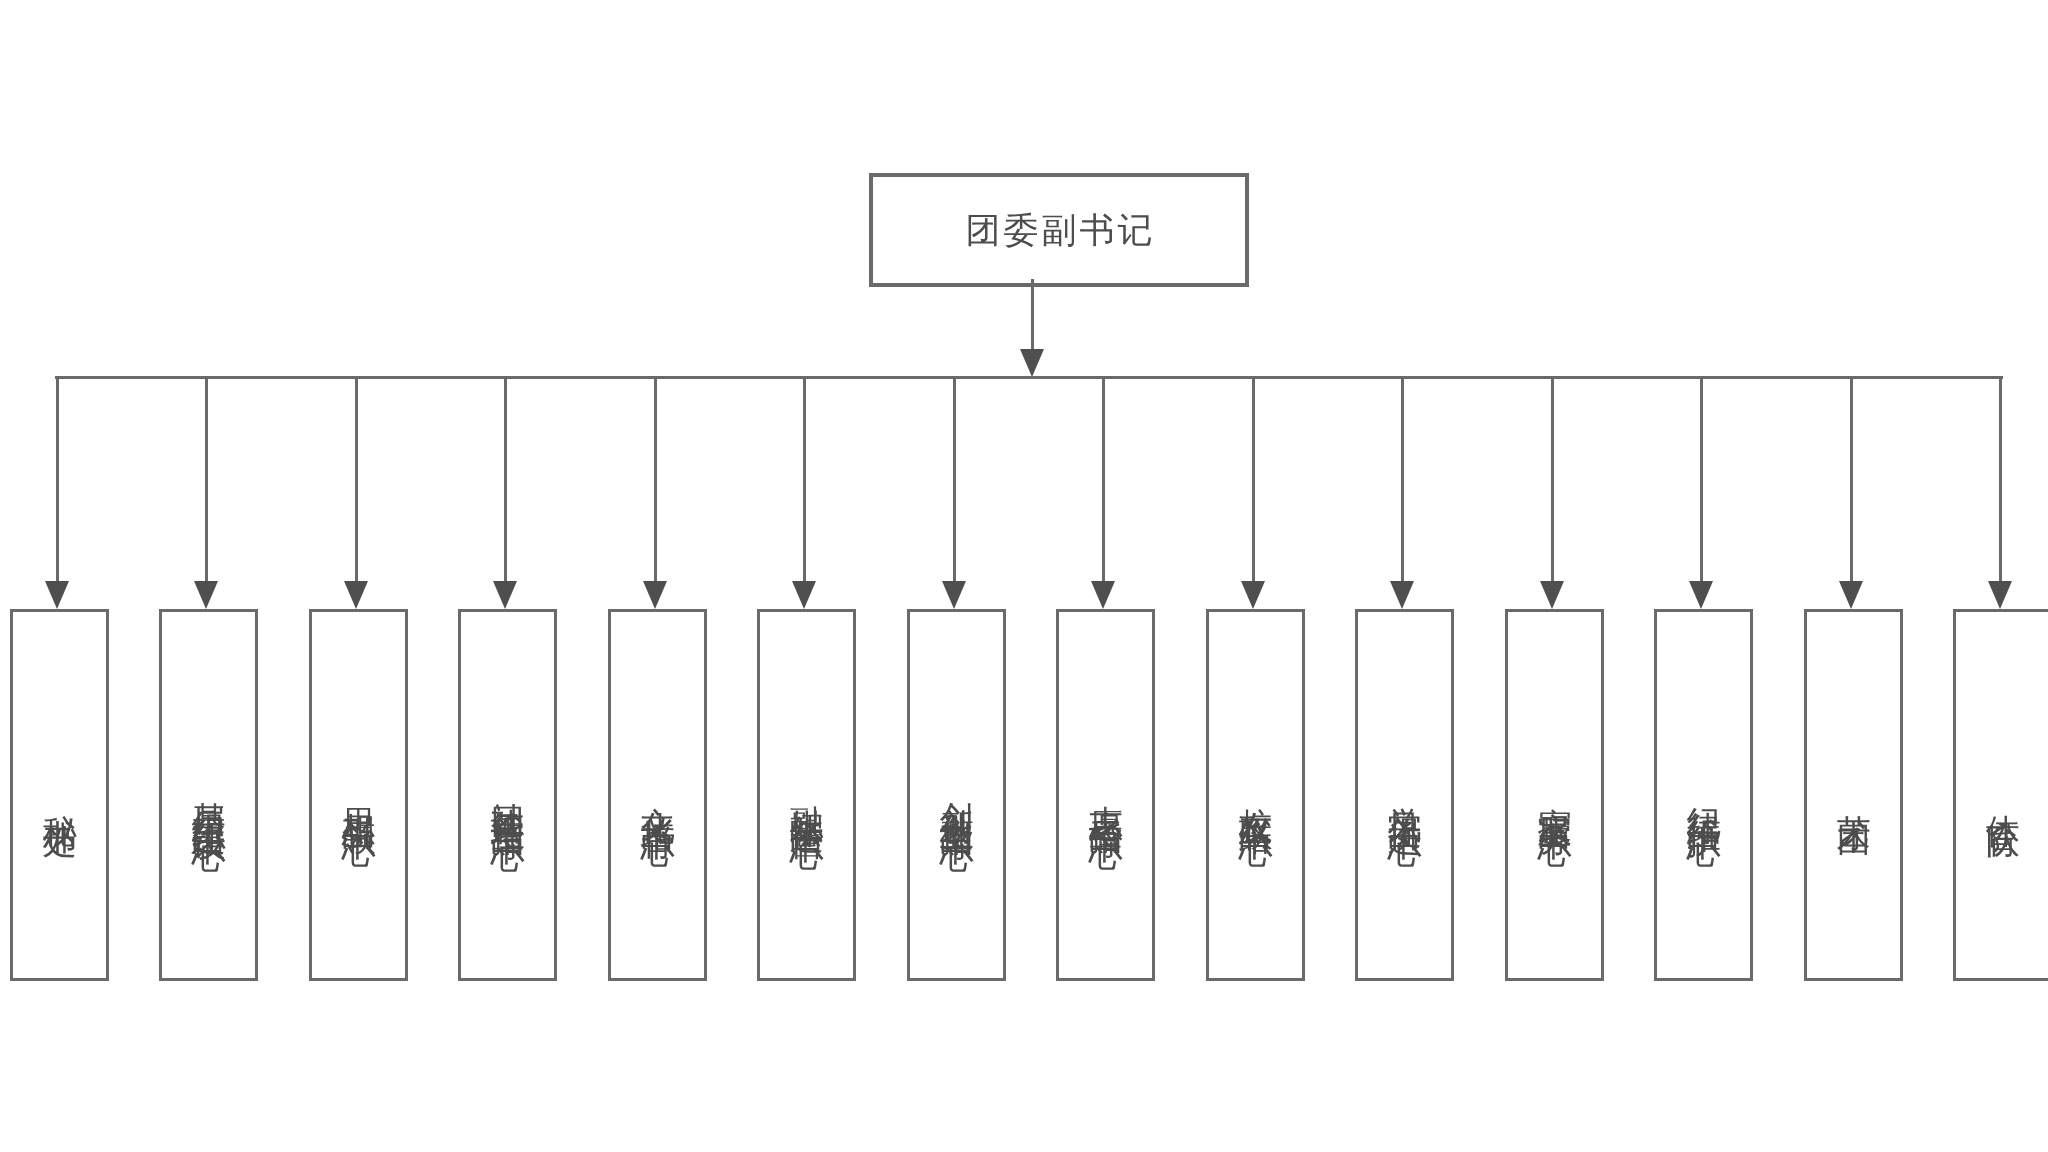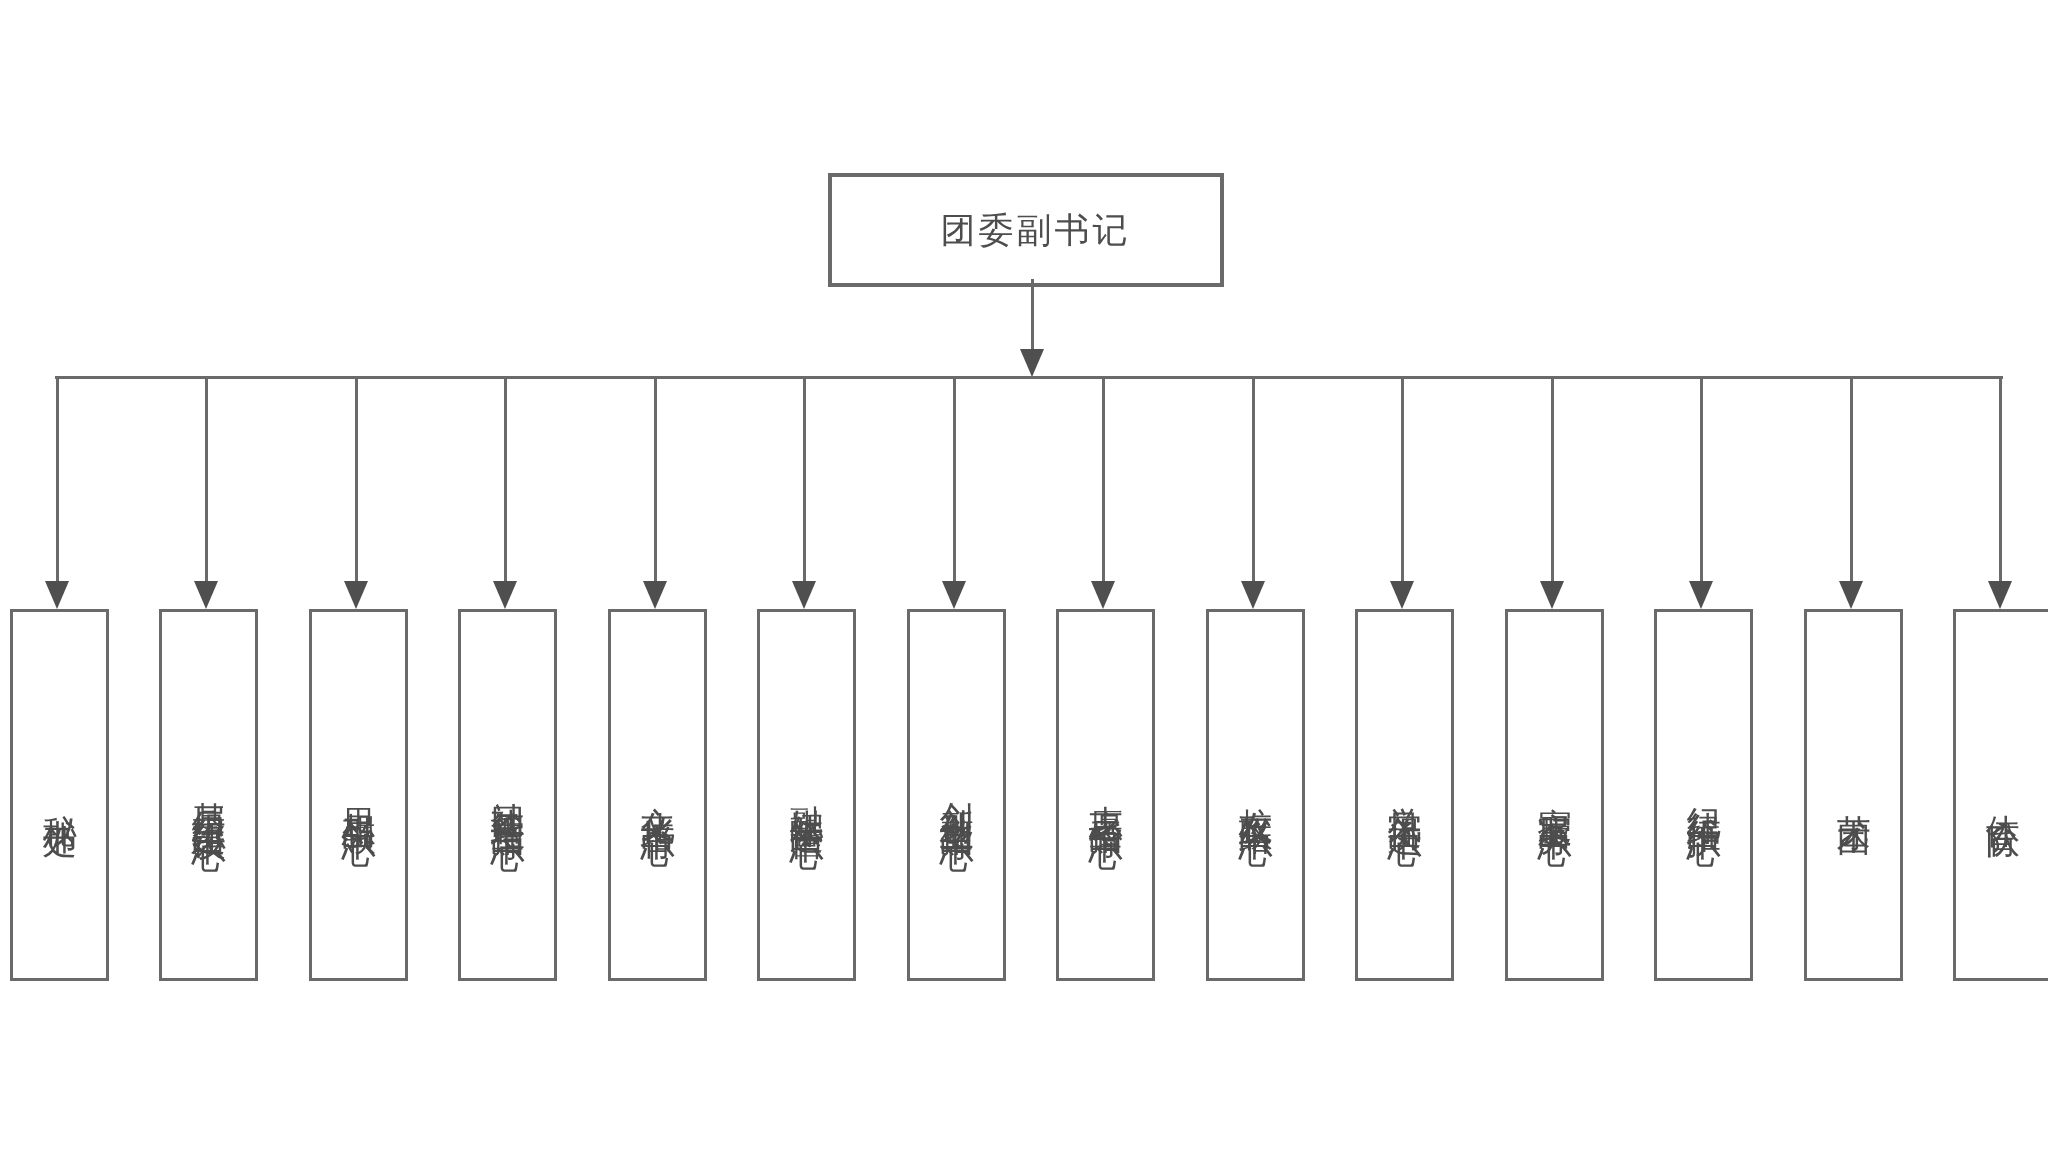--- a/index.html
+++ b/index.html
@@ -19,26 +19,25 @@
   }
   .box {
     position: absolute;
     background: var(--box-bg, #ffffff);
     border: 3px solid var(--line, #666666);
     display: flex;
     align-items: center;
     justify-content: center;
   }
   .root-box {
-    left: 828px;
+    left: 869px;
     top: 173px;
     width: 372px;
     height: 106px;
     border-width: 4px;
-    padding-left: 16px;
   }
   .root-label {
     font-size: 35px;
     color: var(--text, #4d4d4d);
     letter-spacing: 3px;
     text-indent: 3px;
     white-space: nowrap;
   }
   .child-box {
     top: 609px;

